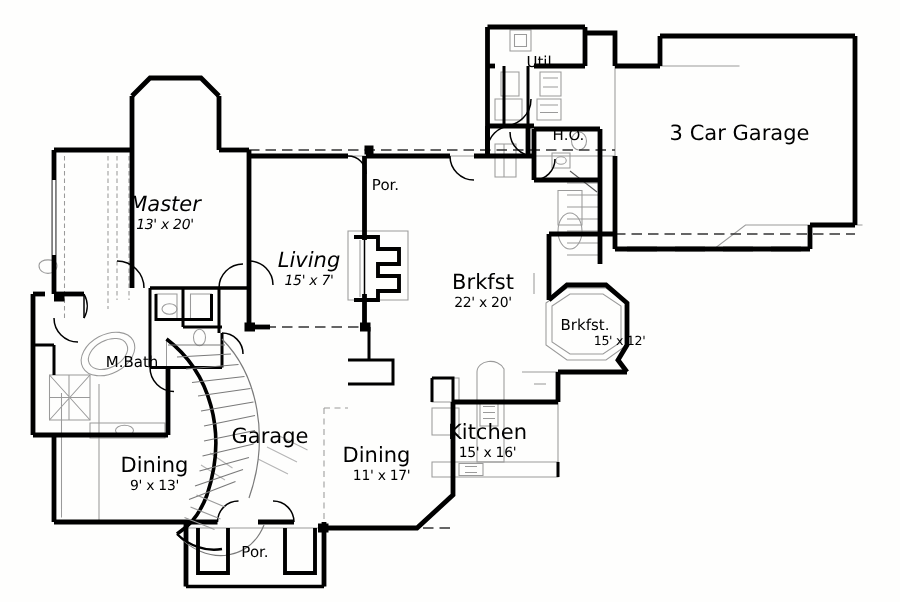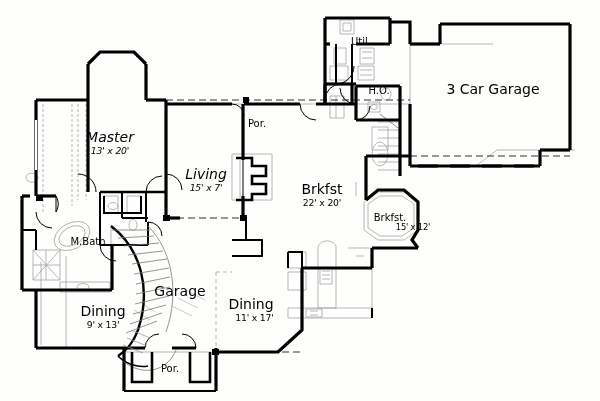--- a/index.html
+++ b/index.html
@@ -311,20 +311,24 @@
   <div class="room-label" style="left:206px;top:180px;font-style:italic;">
     <span class="nm">Living</span>
     <span class="dm">15' x 7'</span>
   </div>
 
   <div class="room-label" style="left:322px;top:195px;">
     <span class="nm">Brkfst</span>
     <span class="dm">22' x 20'</span>
   </div>
 
+  <div class="room-label" style="left:325px;top:295px;">
+    <span class="nm">Kitchen</span>
+    <span class="dm">15' x 16'</span>
+  </div>
 
   <div class="room-label lbl-sm" style="left:390px;top:222px;">
     <span class="nm">Brkfst.</span>
     <span class="dm">15' x 12'</span>
   </div>
 
   <div class="room-label lbl-sm" style="left:361px;top:42px;">
     <span class="nm">Util.</span>
   </div>
 

